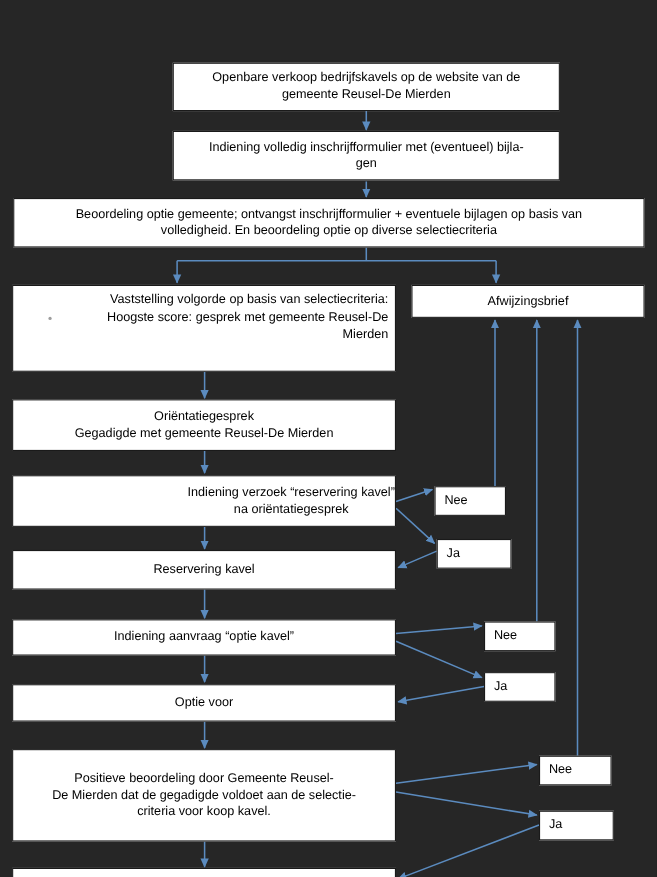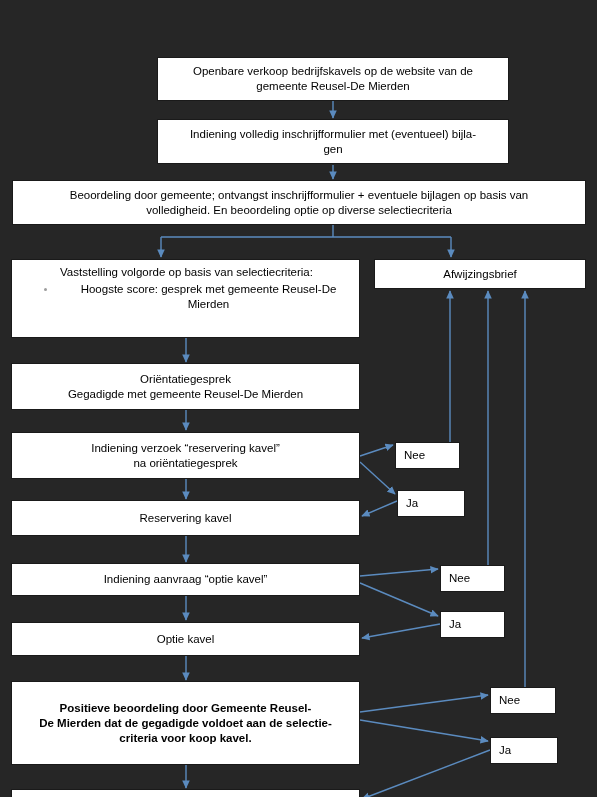--- a/index.html
+++ b/index.html
@@ -33,21 +33,21 @@
     display: flex;
     align-items: center;
     justify-content: center;
     text-align: center;
     font-size: 11.5px;
     line-height: 15px;
     z-index: 3;
   }
   .node.left-align {
     display: block;
-    text-align: center;
+    text-align: right;
     padding: 5px 6px 5px 8px;
   }
   .node.small-label {
     display: block;
     text-align: left;
     padding-left: 8px;
     line-height: 25px;
     font-size: 11.5px;
   }
   .bullets {
@@ -146,21 +146,21 @@
 
   <div class="node" style="left:157px; top:75px; width:352px; height:45px;">
     <div>
       <span class="title-line">Indiening volledig inschrijfformulier met (eventueel) bijla-</span>
       <span class="title-line">gen</span>
     </div>
   </div>
 
   <div class="node" style="left:12px; top:136px; width:574px; height:45px;">
     <div>
-      <span class="title-line">Beoordeling door gemeente; ontvangst inschrijfformulier + eventuele bijlagen op basis van</span>
+      <span class="title-line">Beoordeling optie gemeente; ontvangst inschrijfformulier + eventuele bijlagen op basis van</span>
       <span class="title-line">volledigheid. En beoordeling optie op diverse selectiecriteria</span>
     </div>
   </div>
 
   <div class="node left-align" style="left:11px; top:215px; width:349px; height:79px;">
     <span class="title-line">Vaststelling volgorde op basis van selectiecriteria:</span>
     <ul class="bullets">
       <li>Hoogste score: gesprek met gemeente Reusel-De Mierden</li>
     </ul>
   </div>
@@ -169,21 +169,21 @@
     <span>Afwijzingsbrief</span>
   </div>
 
   <div class="node" style="left:11px; top:319px; width:349px; height:47px;">
     <div>
       <span class="title-line">Oriëntatiegesprek</span>
       <span class="title-line">Gegadigde met gemeente Reusel-De Mierden</span>
     </div>
   </div>
 
-  <div class="node" style="left:11px; top:388px; width:349px; height:47px;">
+  <div class="node" style="left:11px; top:388px; width:349px; height:47px;justify-content:flex-end;">
     <div>
       <span class="title-line">Indiening verzoek “reservering kavel”</span>
       <span class="title-line">na oriëntatiegesprek</span>
     </div>
   </div>
 
   <div class="node small-label" style="left:395px; top:398px; width:65px; height:27px;">
     <span>Nee</span>
   </div>
 
@@ -201,24 +201,24 @@
 
   <div class="node small-label" style="left:440px; top:521px; width:65px; height:27px;">
     <span>Nee</span>
   </div>
 
   <div class="node small-label" style="left:440px; top:567px; width:65px; height:27px;">
     <span>Ja</span>
   </div>
 
   <div class="node" style="left:11px; top:578px; width:349px; height:34px;">
-    <span>Optie kavel</span>
-  </div>
-
-  <div class="node" style="left:11px; top:637px; width:349px; height:84px;font-weight:bold;">
+    <span>Optie voor</span>
+  </div>
+
+  <div class="node" style="left:11px; top:637px; width:349px; height:84px;">
     <div>
       <span class="title-line">Positieve beoordeling door Gemeente Reusel-</span>
       <span class="title-line">De Mierden dat de gegadigde voldoet aan de selectie-</span>
       <span class="title-line">criteria voor koop kavel.</span>
     </div>
   </div>
 
   <div class="node small-label" style="left:490px; top:643px; width:66px; height:27px;">
     <span>Nee</span>
   </div>

